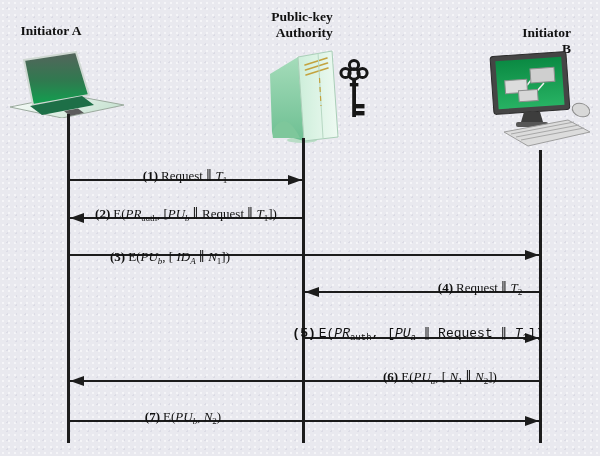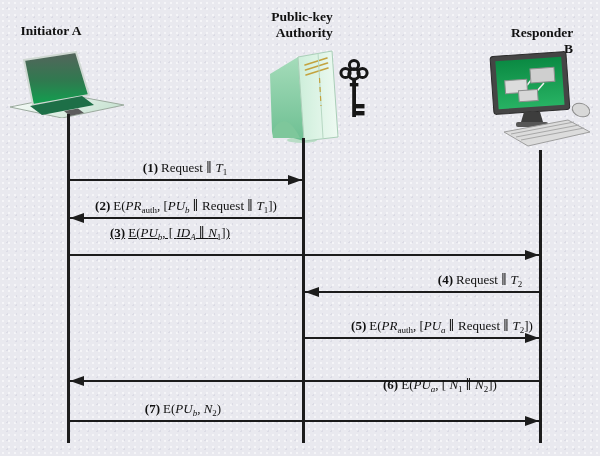--- a/index.html
+++ b/index.html
@@ -21,35 +21,35 @@
     text-align:right;white-space:pre-line;
   }
   .icon{position:absolute;}
   .lifeline{position:absolute;width:3px;background:#1c1c1c;}
   .mline{position:absolute;height:2px;background:#1c1c1c;}
   .ah{position:absolute;width:0;height:0;border-top:5px solid transparent;border-bottom:5px solid transparent;}
   .ah.right{border-left:14px solid #1c1c1c;}
   .ah.left{border-right:14px solid #1c1c1c;}
   .mlabel{
     position:absolute;transform:translateX(-50%);
-    white-space:nowrap;font-size:13px;line-height:18px;height:18px;
+    white-space:nowrap;font-size:13px;line-height:18px;height:18px;margin-top:8px;
   }
   .mlabel b{font-weight:bold;margin-right:3px;}
   .it{font-style:italic;}
   .sb{font-size:9px;vertical-align:-3px;}
 </style>
 </head>
 <body>
 
 <div class="stage">
 
   <div class="actor-label" style="left:51px;top:23px;">Initiator A</div>
   <div class="actor-label" style="left:302px;top:9px;">Public-key
 Authority</div>
-  <div class="actor-label" style="left:542px;top:25px;">Responder B</div>
+  <div class="actor-label" style="left:542px;top:25px;">Initiator B</div>
 
   <svg class="icon" style="left:6px;top:50px;" width="122" height="68" viewBox="0 0 122 68">
     <defs>
       <linearGradient id="scr" x1="0" y1="0" x2="0" y2="1">
         <stop offset="0" stop-color="#55645c"></stop>
           <stop offset="0.55" stop-color="#2f7a4f"></stop>
           <stop offset="1" stop-color="#10a14f"></stop>
       </linearGradient>
       <linearGradient id="dck" x1="0" y1="0" x2="1" y2="0.3">
         <stop offset="0" stop-color="#fbfefc"></stop>
@@ -132,27 +132,27 @@
     </div>
   <div id="messages">
       <div class="mline" style="left: 68px; width: 235px; top: 179px;"></div>
       <div class="ah right" style="top: 175px; left: 287.5px;"></div>
       <div class="mlabel" style="left: 185px; top: 159px;"><b>(1)</b><span>Request ∥ </span><span class="it">T</span><span class="sb">1</span></div>
       <div class="mline" style="left: 68px; width: 235px; top: 217px;"></div>
       <div class="ah left" style="top: 213px; left: 69.5px;"></div>
       <div class="mlabel" style="left: 186px; top: 197px; text-align: right;"><b>(2)</b><span>E(</span><span class="it">PR</span><span class="sb">auth</span><span>, [</span><span class="it">PU</span><span class="it sb">b</span><span> ∥ Request ∥ </span><span class="it">T</span><span class="sb">1</span><span>])</span></div>
       <div class="mline" style="left: 68px; width: 472px; top: 254px;"></div>
       <div class="ah right" style="top: 250px; left: 524.5px;"></div>
-      <div class="mlabel" style="left: 170px; top: 224px; text-decoration: underline;"><b>(3)</b><span>E(</span><span class="it">PU</span><span class="it sb">b</span><span>, [ </span><span class="it">ID</span><span class="it sb">A</span><span> ∥ </span><span class="it">N</span><span class="sb">1</span><span>])</span></div>
+      <div class="mlabel" style="left: 170px; top: 240px;"><b>(3)</b><span>E(</span><span class="it">PU</span><span class="it sb">b</span><span>, [ </span><span class="it">ID</span><span class="it sb">A</span><span> ∥ </span><span class="it">N</span><span class="sb">1</span><span>])</span></div>
       <div class="mline" style="left: 303px; width: 237px; top: 291px;"></div>
       <div class="ah left" style="top: 287px; left: 304.5px;"></div>
       <div class="mlabel" style="left: 480px; top: 271px;"><b>(4)</b><span>Request ∥ </span><span class="it">T</span><span class="sb">2</span></div>
       <div class="mline" style="left: 303px; width: 237px; top: 337px;"></div>
       <div class="ah right" style="top: 333px; left: 524.5px;"></div>
-      <div class="mlabel" style="left: 442px; top: 317px;"><b>(5)</b><span>E(</span><span class="it">PR</span><span class="sb">auth</span><span>, [</span><span class="it">PU</span><span class="it sb">a</span><span> ∥ Request ∥ </span><span class="it">T</span><span class="sb">2</span><span>])</span></div>
+      <div class="mlabel" style="left: 418px; top: 317px; font-family: Liberation Mono, monospace;"><b>(5)</b><span>E(</span><span class="it">PR</span><span class="sb">auth</span><span>, [</span><span class="it">PU</span><span class="it sb">a</span><span> ∥ Request ∥ </span><span class="it">T</span><span class="sb">2</span><span>])</span></div>
       <div class="mline" style="left: 68px; width: 472px; top: 380px;"></div>
       <div class="ah left" style="top: 376px; left: 69.5px;"></div>
-      <div class="mlabel" style="left: 440px; top: 376px;"><b>(6)</b><span>E(</span><span class="it">PU</span><span class="it sb">a</span><span>, [ </span><span class="it">N</span><span class="sb">1</span><span> ∥ </span><span class="it">N</span><span class="sb">2</span><span>])</span></div>
+      <div class="mlabel" style="left: 440px; top: 360px;"><b>(6)</b><span>E(</span><span class="it">PU</span><span class="it sb">a</span><span>, [ </span><span class="it">N</span><span class="sb">1</span><span> ∥ </span><span class="it">N</span><span class="sb">2</span><span>])</span></div>
       <div class="mline" style="left: 68px; width: 472px; top: 420px;"></div>
       <div class="ah right" style="top: 416px; left: 524.5px;"></div>
       <div class="mlabel" style="left: 183px; top: 400px;"><b>(7)</b><span>E(</span><span class="it">PU</span><span class="it sb">b</span><span>, </span><span class="it">N</span><span class="sb">2</span><span>)</span></div>
     </div>
 </div>
 
 </body></html>

